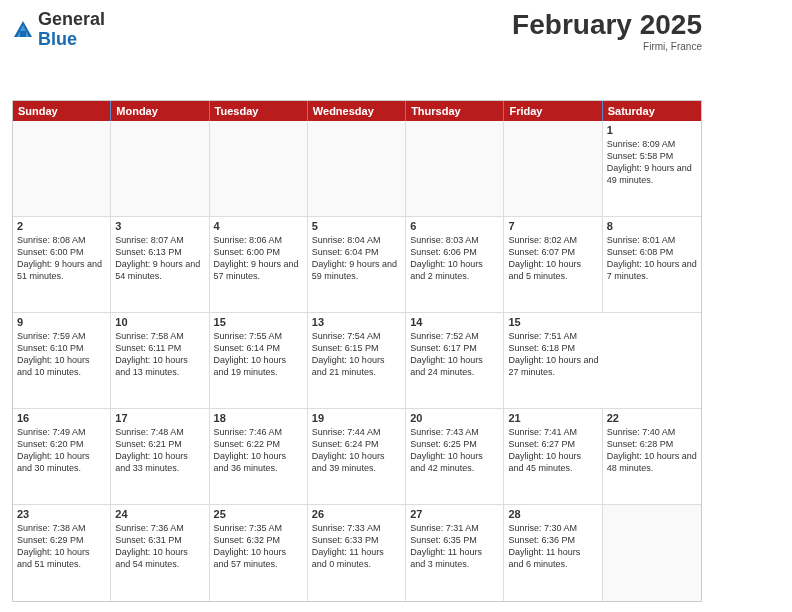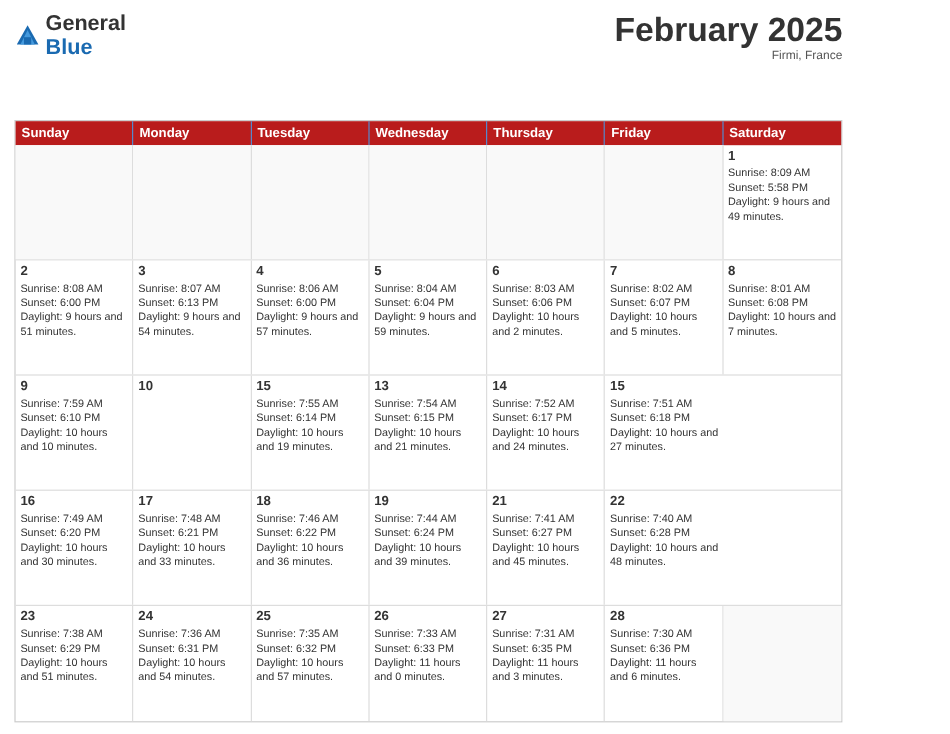--- a/index.html
+++ b/index.html
@@ -208,20 +208,24 @@
         <div class="cal-week">
           <div class="cal-cell">
             <div class="day-num">9</div>
             <div class="day-info">Sunrise: 7:59 AM
 Sunset: 6:10 PM
 Daylight: 10 hours
 and 10 minutes.</div>
           </div>
           <div class="cal-cell">
             <div class="day-num">10</div>
+            <div class="day-info">Sunrise: 7:58 AM
+Sunset: 6:11 PM
+Daylight: 10 hours
+and 13 minutes.</div>
           </div>
           <div class="cal-cell">
             <div class="day-num">15</div>
             <div class="day-info">Sunrise: 7:55 AM
 Sunset: 6:14 PM
 Daylight: 10 hours
 and 19 minutes.</div>
           </div>
           <div class="cal-cell">
             <div class="day-num">13</div>
@@ -266,20 +270,27 @@
 Sunset: 6:22 PM
 Daylight: 10 hours
 and 36 minutes.</div>
           </div>
           <div class="cal-cell">
             <div class="day-num">19</div>
             <div class="day-info">Sunrise: 7:44 AM
 Sunset: 6:24 PM
 Daylight: 10 hours
 and 39 minutes.</div>
+          </div>
+          <div class="cal-cell">
+            <div class="day-num">20</div>
+            <div class="day-info">Sunrise: 7:43 AM
+Sunset: 6:25 PM
+Daylight: 10 hours
+and 42 minutes.</div>
           </div>
           <div class="cal-cell">
             <div class="day-num">21</div>
             <div class="day-info">Sunrise: 7:41 AM
 Sunset: 6:27 PM
 Daylight: 10 hours
 and 45 minutes.</div>
           </div>
           <div class="cal-cell">
             <div class="day-num">22</div>

